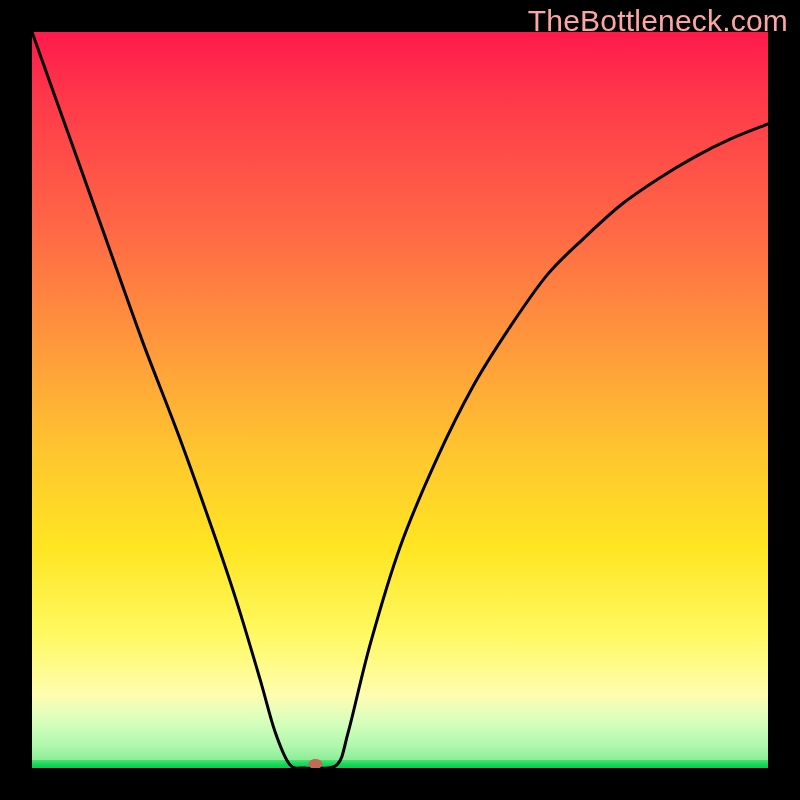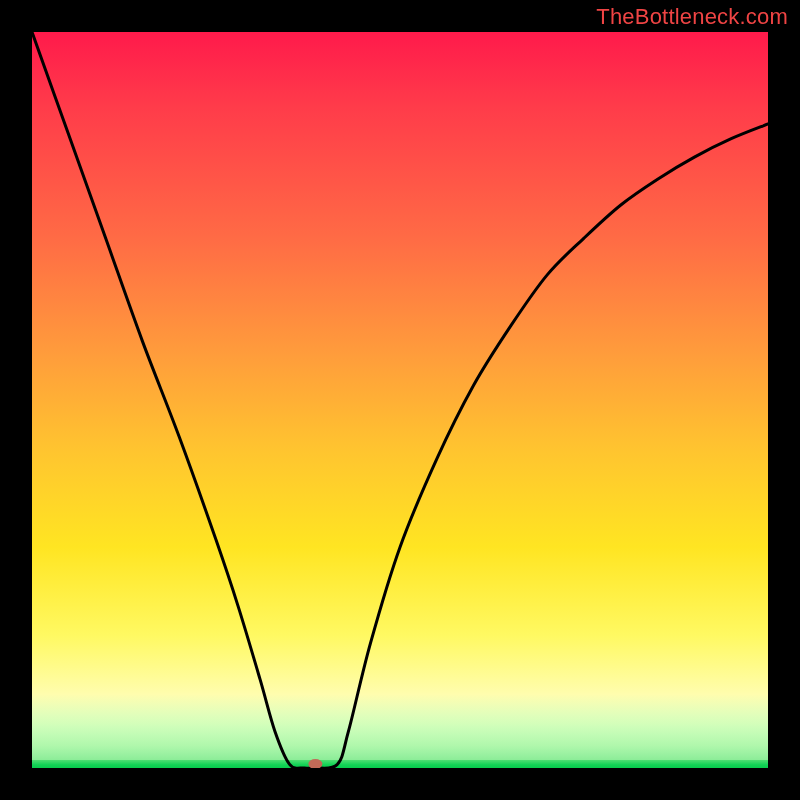--- a/index.html
+++ b/index.html
@@ -14,22 +14,22 @@
   .frame {
     position: relative;
     width: 800px;
     height: 800px;
     background: #000;
   }
   .watermark {
     position: absolute;
     top: 4px;
     right: 12px;
-    color: #ef4444;
-    font-size: 22px;
+    color: #fca5a5;
+    font-size: 30px;
     font-weight: 400;
     letter-spacing: 0.2px;
     z-index: 10;
   }
   .plot-area {
     position: absolute;
     left: 32px;
     top: 32px;
     width: 736px;
     height: 736px;

